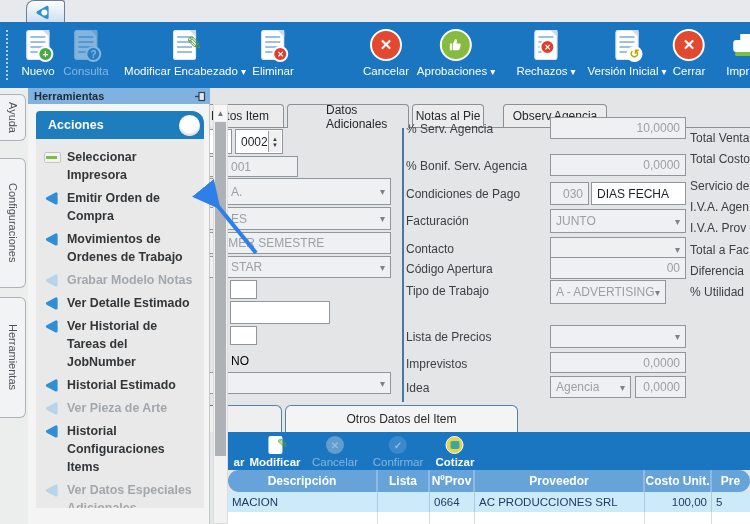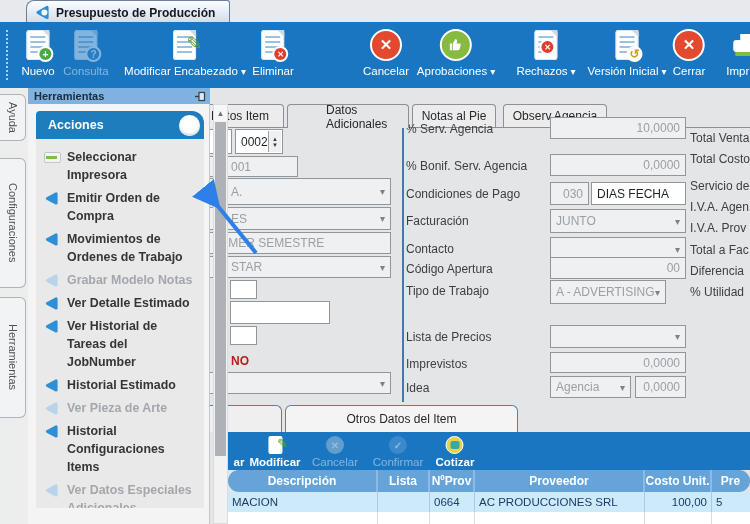--- a/index.html
+++ b/index.html
@@ -150,21 +150,20 @@
 <body>
 
 <div id="screen">
 
   <div id="titlebar">
     <div id="title-tab">
       <svg width="15" height="15" viewBox="0 0 16 16">
         <path d="M13 2.5 L13 13.5 L3 8 Z" fill="#2d8fd5" stroke="#2d8fd5" stroke-width="3" stroke-linejoin="round"></path>
         <circle cx="10" cy="8" r="3.2" fill="#ffffff"></circle>
       </svg>
-      <span class="t-text">Presupuesto de Producción</span>
     </div>
   </div>
 
   <div id="toolbar">
     <div id="toolbar-grip"></div>
 
     <div class="tbtn" style="left:38px">
       <div class="ticon">
           <div class="doc">
             <div class="badge badge-green"></div>
@@ -253,21 +252,21 @@
   </div>
 
   <div id="main"></div>
 
   <div class="mtab" style="left:196px;width:88px">
       <span>Datos Item</span>
     </div>
   <div class="mtab active" style="left:287px;width:122px">
       <span>Datos Adicionales</span>
     </div>
-  <div class="mtab" style="left:412px;width:84px">
+  <div class="mtab" style="left:412px;width:72px">
       <span>Notas al Pie</span>
     </div>
   <div class="mtab" style="left:503px;width:104px">
       <span>Observ.Agencia</span>
     </div>
   <div id="tabline"></div>
   <div id="form-divider"></div>
 
   <div class="field white" style="left:120px;top:129px;width:112px;height:25px">
       <span class="dd"></span>
@@ -287,21 +286,21 @@
     </div>
   <div class="field" style="left:120px;top:232px;width:271px;height:22px;padding-left:104px">
       <span>IMER SEMESTRE</span>
     </div>
   <div class="field dd" style="left:120px;top:256px;width:271px;height:22px;padding-left:110px">
       <span>STAR</span>
     </div>
   <div class="field white" style="left:230px;top:280px;width:27px;height:19px"></div>
   <div class="field white" style="left:230px;top:301px;width:100px;height:23px"></div>
   <div class="field white" style="left:230px;top:326px;width:27px;height:19px"></div>
-  <div class="flabel" style="left:231px;top:354px;color:#b91c1c;font-weight:bold">NO</div>
+  <div class="flabel" style="left:231px;top:354px;color:#000000;font-weight:normal">NO</div>
   <div class="field dd" style="left:120px;top:372px;width:271px;height:22px"></div>
 
   <div class="flabel" style="left:406px;top:122px">% Serv. Agencia</div>
   <div class="field right" style="left:550px;top:117px;width:136px;height:22px">
       <span>10,0000</span>
     </div>
 
   <div class="flabel" style="left:406px;top:159px">% Bonif. Serv. Agencia</div>
   <div class="field right" style="left:550px;top:154px;width:136px;height:22px">
       <span>0,0000</span>

